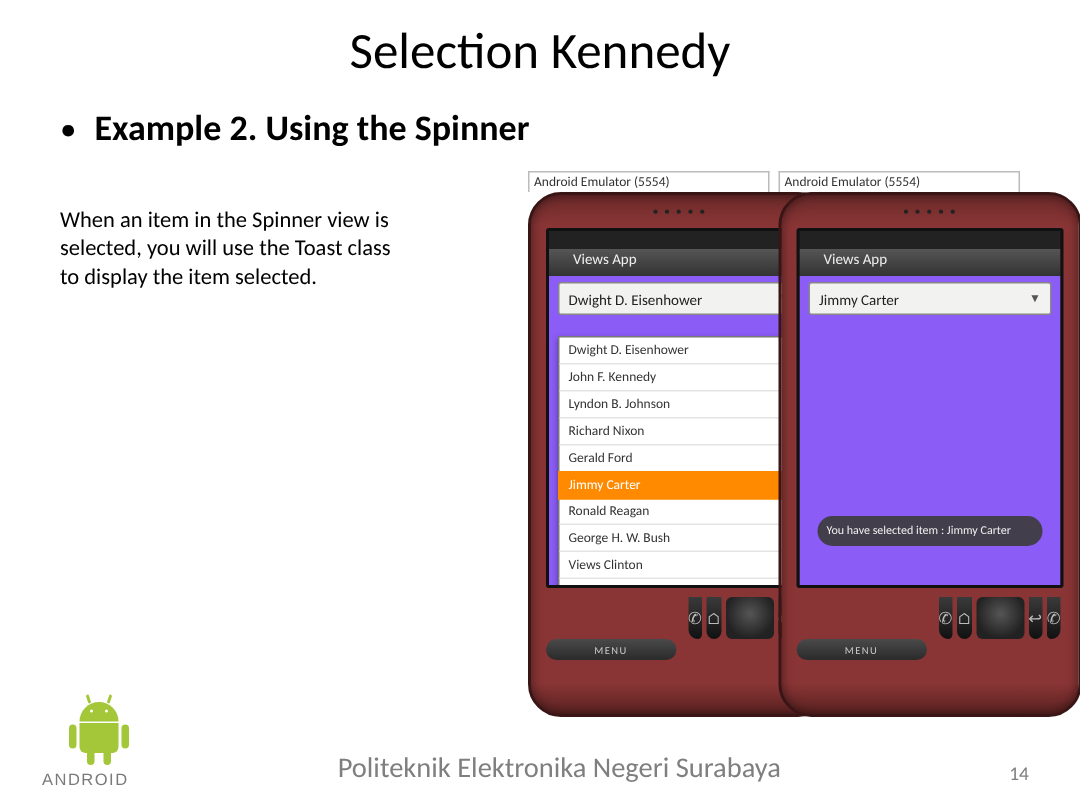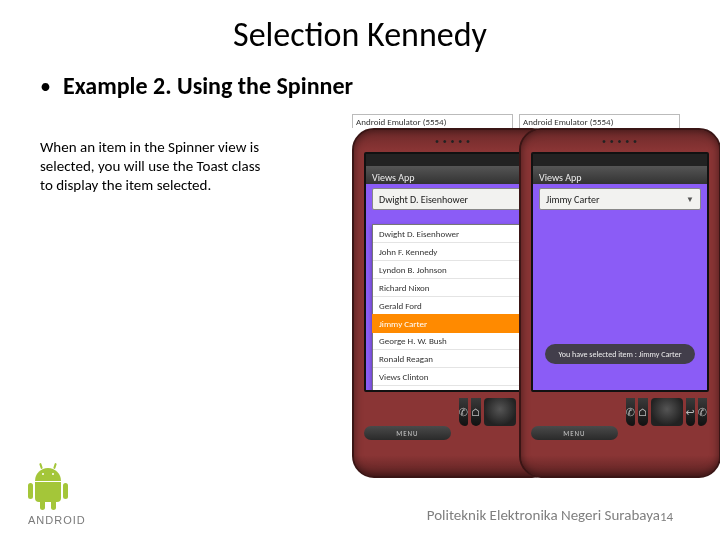--- a/index.html
+++ b/index.html
@@ -13,59 +13,59 @@
   .desc { width: 230px; font-size: 15px; line-height: 1.25; padding-top: 24px; }
   .phones { display: flex; gap: 6px; margin-left: auto; }
 
   .phone-wrap { width: 161px; }
   .win-title { background: #fff; font-size: 9px; color: #333; padding: 1px 3px; border: 1px solid #bbb; border-bottom: none; }
 
   .phone-body { width: 202px; height: 350px; background: linear-gradient(#6d2a2a,#8a3535 6%,#8a3535 94%,#5c2222); border-radius: 22px; border: 2px solid #3a1515; position: relative; box-shadow: inset 0 0 8px rgba(0,0,0,.5); }
   .earpiece-dots { position: absolute; top: 6px; left: 0; right: 0; text-align: center; color: #222; font-size: 8px; letter-spacing: 1px; }
   .screen { position: absolute; top: 22px; left: 10px; right: 10px; height: 240px; background: #1a1a1a; border: 2px solid #111; border-radius: 2px; overflow: hidden; }
   .statusbar { height: 12px; background: #222; }
-  .appbar { height: 18px; background: linear-gradient(#555,#333); color: #eee; font-size: 10px; display: flex; align-items: flex-end; padding: 0 6px; }
+  .appbar { height: 18px; background: linear-gradient(#555,#333); color: #eee; font-size: 10px; display: flex; align-items: flex-start; padding: 0 16px; }
   .content { position: absolute; top: 30px; left: 0; right: 0; bottom: 0; background: #8b5cf6; }
 
   .spinner-box { margin: 4px 6px; height: 22px; background: #f2f2f0; border: 1px solid #888; border-radius: 2px; display: flex; align-items: center; padding: 0 6px; font-size: 10px; color: #222; }
   .spinner-box .tri { margin-left: auto; font-size: 8px; color: #555; }
 
   .dropdown { position: absolute; top: 40px; left: 6px; right: 6px; background: #fff; border: 1px solid #777; box-shadow: 0 2px 4px rgba(0,0,0,.4); }
   .dropdown .opt { font-size: 9px; color: #333; padding: 3px 6px; border-bottom: 1px solid #e4e4e4; }
   .dropdown .opt:last-child { border-bottom: none; }
   .dropdown .opt.hl { background: #ff8a00; border: 1px solid #ff8a00; color: #fff; margin: -1px; }
 
-  .toast { position: absolute; bottom: 26px; left: 12px; right: 12px; background: rgba(60,60,60,.92); color: #eee; font-size: 8px; padding: 5px 6px; border-radius: 10px; text-align: center; }
+  .toast { position: absolute; bottom: 26px; left: 12px; right: 12px; background: rgba(60,60,60,.92); color: #eee; font-size: 8px; padding: 5px 6px; border-radius: 10px; text-align: left; }
 
   .hwkeys { position: absolute; left: 10px; right: 10px; bottom: 8px; top: 268px; display: flex; flex-direction: row; gap: 6px; }
   .menu-btn { align-self: center; width: 120px; height: 14px; background: linear-gradient(#4a4a4a,#2a2a2a); border-radius: 7px; color: #ccc; font-size: 7px; display: flex; align-items: center; justify-content: center; letter-spacing: 1px; }
   .hwbtn-row { display: flex; justify-content: space-between; gap: 3px; padding: 0 2px; }
   .hwbtn { flex: 1; height: 28px; background: linear-gradient(180deg,#3a3a3a,#111); border-radius: 0 0 6px 6px; display: flex; align-items: center; justify-content: center; color: #bbb; font-size: 11px; }
   .hwbtn.first { border-radius: 0 0 6px 12px; }
   .hwbtn.last { border-radius: 0 0 12px 6px; }
   .dpad { width: 32px; height: 28px; background: radial-gradient(circle at 50% 40%, #555 0%, #222 70%); border-radius: 4px; flex: 0 0 32px; }
 
   .footer { position: absolute; bottom: 14px; left: 0; right: 0; display: flex; align-items: flex-end; }
-  .logo-block { margin-left: 28px; display: flex; flex-direction: column; align-items: flex-start; }
+  .logo-block { margin-left: 28px; display: flex; flex-direction: column; align-items: flex-end; }
   .android-robot { width: 40px; height: 44px; position: relative; }
   .robot-head { width: 26px; height: 13px; background: #a4c639; border-radius: 13px 13px 0 0; position: absolute; left: 7px; top: 0; }
   .robot-head::before, .robot-head::after { content: ""; position: absolute; width: 2px; height: 6px; background: #a4c639; top: -5px; border-radius: 1px; }
   .robot-head::before { left: 5px; transform: rotate(-18deg); }
   .robot-head::after { right: 5px; transform: rotate(18deg); }
   .robot-eye-l, .robot-eye-r { position: absolute; width: 2px; height: 2px; background: #fff; border-radius: 50%; top: 5px; }
   .robot-eye-l { left: 7px; } .robot-eye-r { right: 7px; }
   .robot-body { width: 26px; height: 20px; background: #a4c639; position: absolute; left: 7px; top: 14px; border-radius: 0 0 4px 4px; }
   .robot-arm { width: 5px; height: 16px; background: #a4c639; border-radius: 3px; position: absolute; top: 15px; }
   .robot-arm.l { left: 0; } .robot-arm.r { right: 0; }
   .robot-leg { width: 5px; height: 8px; background: #a4c639; border-radius: 0 0 3px 3px; position: absolute; top: 34px; }
   .robot-leg.l { left: 12px; } .robot-leg.r { right: 12px; }
   .logo-word { font-size: 11px; letter-spacing: 1px; color: #7a7a7a; margin-top: 2px; font-family: Arial, sans-serif; }
 
-  .footer-center { flex: 1; text-align: right; font-size: 15px; color: #7f7f7f; padding-bottom: 2px; }
-  .page-num { width: 60px; font-size: 13px; color: #7f7f7f; padding-right: 34px; padding-bottom: 2px; }
+  .footer-center { flex: 1; text-align: center; font-size: 19px; color: #7f7f7f; padding-bottom: 2px; }
+  .page-num { width: 60px; text-align: right; font-size: 13px; color: #7f7f7f; padding-right: 34px; padding-bottom: 2px; }
 </style>
 </head>
 <body>
 
 <div class="slide">
 
   <h1 class="title">Selection Kennedy</h1>
 
   <div class="bullet-row">
     <span class="bullet-dot">•</span>
@@ -91,22 +91,22 @@
                 <span>Dwight D. Eisenhower</span>
                 <span class="tri">▼</span>
               </div>
               <div class="dropdown" id="dropdown-list">
                   <div class="opt">Dwight D. Eisenhower</div>
                   <div class="opt">John F. Kennedy</div>
                   <div class="opt">Lyndon B. Johnson</div>
                   <div class="opt">Richard Nixon</div>
                   <div class="opt">Gerald Ford</div>
                   <div class="opt hl">Jimmy Carter</div>
+                  <div class="opt">Ronald Reagan</div>
                   <div class="opt">George H. W. Bush</div>
-                  <div class="opt">Ronald Reagan</div>
                   <div class="opt">Views Clinton</div>
                   <div class="opt">George W. Bush</div>
                 </div>
             </div>
           </div>
           <div class="hwkeys">
             <div class="menu-btn">
                 <span>MENU</span>
               </div>
             <div class="hwbtn-row">

